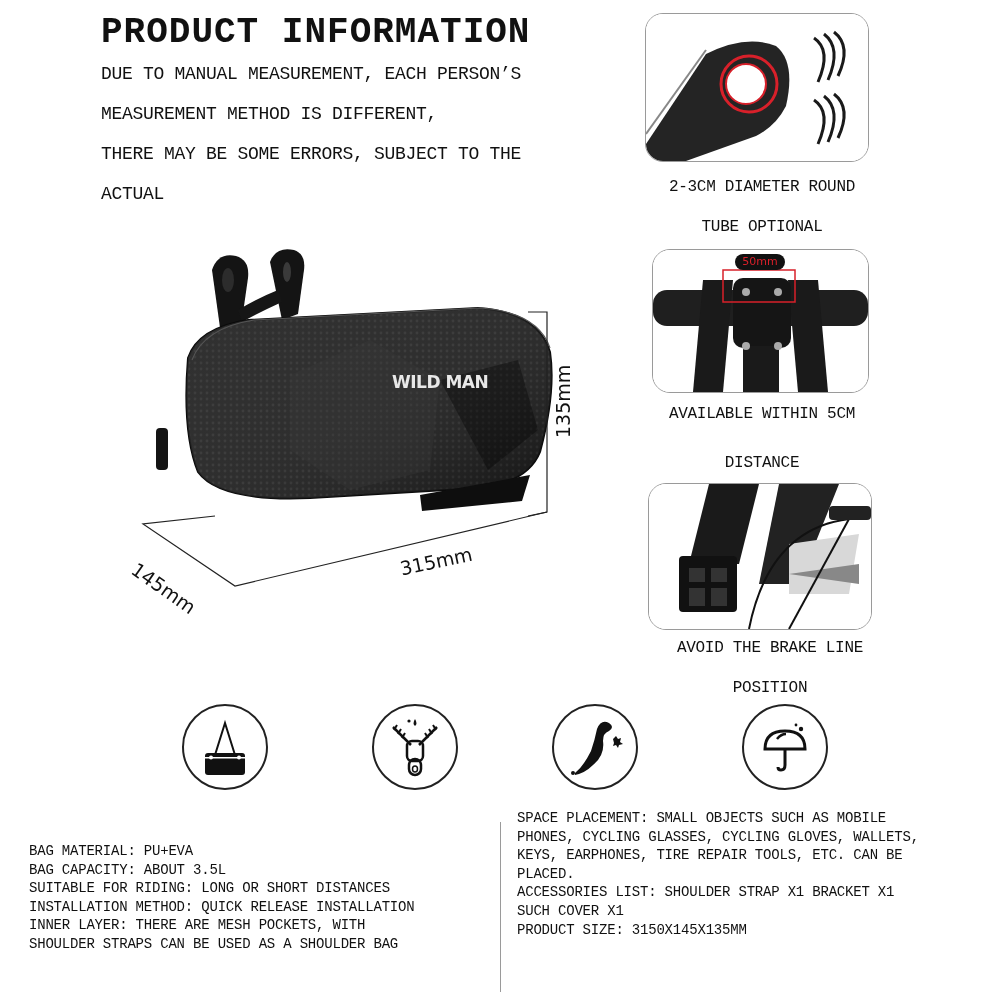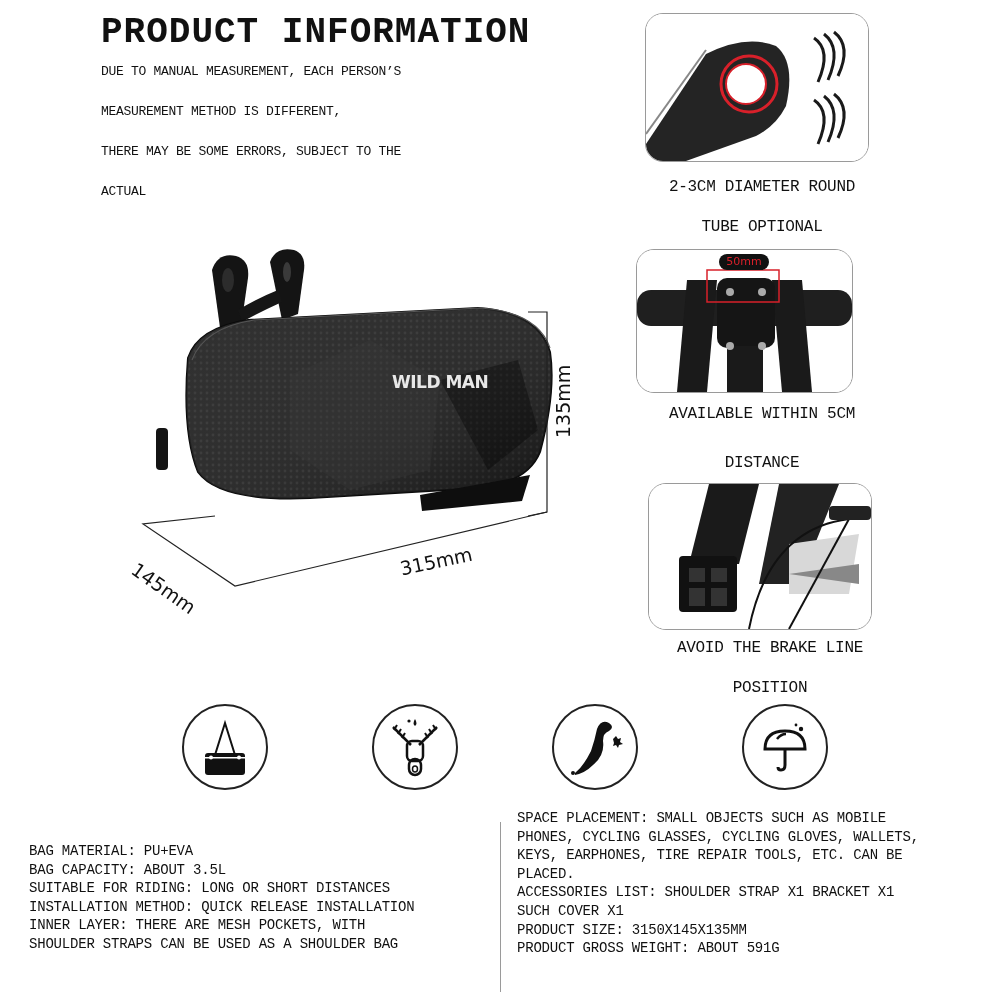--- a/index.html
+++ b/index.html
@@ -1,19 +1,19 @@
 <!DOCTYPE html>
 <html><head>
 <meta charset="utf-8">
 <style>
   html,body{margin:0;padding:0;background:#ffffff;}
   body{width:1000px;height:1000px;position:relative;overflow:hidden;font-family:"DejaVu Serif","Liberation Serif",serif;color:#111;}
   .abs{position:absolute;}
   .title{left:101px;top:12px;font-size:36px;letter-spacing:1px;font-family:"Liberation Mono","DejaVu Sans Mono",monospace;font-weight:bold;white-space:nowrap;}
-  .note{left:101px;font-size:13px;font-family:"Liberation Mono","DejaVu Sans Mono",monospace;white-space:nowrap;letter-spacing:-0.3px;}
+  .note{left:101px;font-size:18px;font-family:"Liberation Mono","DejaVu Sans Mono",monospace;white-space:nowrap;letter-spacing:-0.3px;}
   .card{border:1.5px solid #9a9a9a;border-radius:18px;overflow:hidden;background:#fff;}
   .caption{font-size:16px;font-family:"Liberation Mono","DejaVu Sans Mono",monospace;white-space:nowrap;text-align:center;letter-spacing:-0.3px;}
   .feat{width:82px;height:82px;border:2px solid #222;border-radius:50%;display:flex;align-items:center;justify-content:center;background:#fff;}
   .spec{font-family:"Liberation Mono","DejaVu Sans Mono",monospace;font-size:14px;line-height:18.6px;white-space:pre;letter-spacing:-0.2px;}
   .dimlabel{font-family:"DejaVu Sans","Liberation Sans",sans-serif;font-size:19px;color:#111;white-space:nowrap;}
   .divider{left:500px;top:822px;width:1px;height:170px;background:#9a9a9a;}
 </style>
 </head>
 <body>
 
@@ -79,21 +79,21 @@
         <path d="M188 18 q18 14 4 44"></path>
       <path d="M168 86 q18 12 4 44"></path>
         <path d="M178 82 q18 14 4 46"></path>
         <path d="M188 80 q18 14 4 44"></path>
     </g>
   </svg>
 </div>
 <div class="abs caption" style="left:645px;top:178px;width:234px;">2-3CM DIAMETER ROUND</div>
 <div class="abs caption" style="left:645px;top:218px;width:234px;">TUBE OPTIONAL</div>
 
-<div class="abs card" style="left:636px;top:249px;width:215px;height:142px;">
+<div class="abs card" style="left:652px;top:249px;width:215px;height:142px;">
   <svg width="215" height="142" viewBox="0 0 215 142">
     <rect width="215" height="142" fill="#fff"></rect>
     <rect x="0" y="40" width="215" height="36" rx="14" fill="#1f1f1f"></rect>
     <path d="M50 30 h30 l-10 112 h-30 z" fill="#1a1a1a"></path>
     <path d="M135 30 h30 l10 112 h-30 z" fill="#1a1a1a"></path>
     <rect x="80" y="28" width="58" height="70" rx="10" fill="#151515"></rect>
     <rect x="90" y="96" width="36" height="46" fill="#1a1a1a"></rect>
     <circle cx="93" cy="42" r="4" fill="#aaa"></circle>
       <circle cx="125" cy="42" r="4" fill="#aaa"></circle>
     <circle cx="93" cy="96" r="4" fill="#aaa"></circle>
@@ -175,14 +175,13 @@
 <div class="abs divider"></div>
 
 <div class="abs" style="left:517px;top:809px;">
   <div class="spec">SPACE PLACEMENT: SMALL OBJECTS SUCH AS MOBILE</div>
   <div class="spec">PHONES, CYCLING GLASSES, CYCLING GLOVES, WALLETS,</div>
   <div class="spec">KEYS, EARPHONES, TIRE REPAIR TOOLS, ETC. CAN BE</div>
   <div class="spec">PLACED.</div>
   <div class="spec">ACCESSORIES LIST: SHOULDER STRAP X1 BRACKET X1</div>
   <div class="spec">SUCH COVER X1</div>
   <div class="spec">PRODUCT SIZE: 3150X145X135MM</div>
-  <div class="spec">PRODUCT GROSS WEIGHT: ABOUT 591G</div>
 </div>
 
 </body></html>

